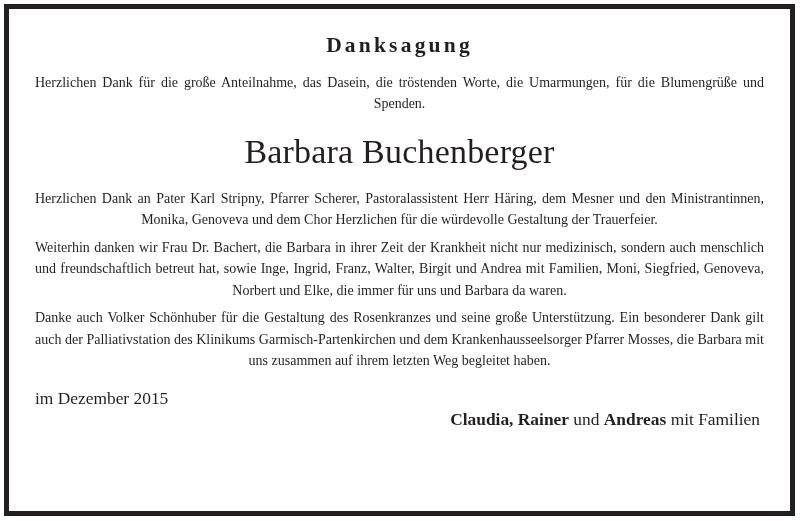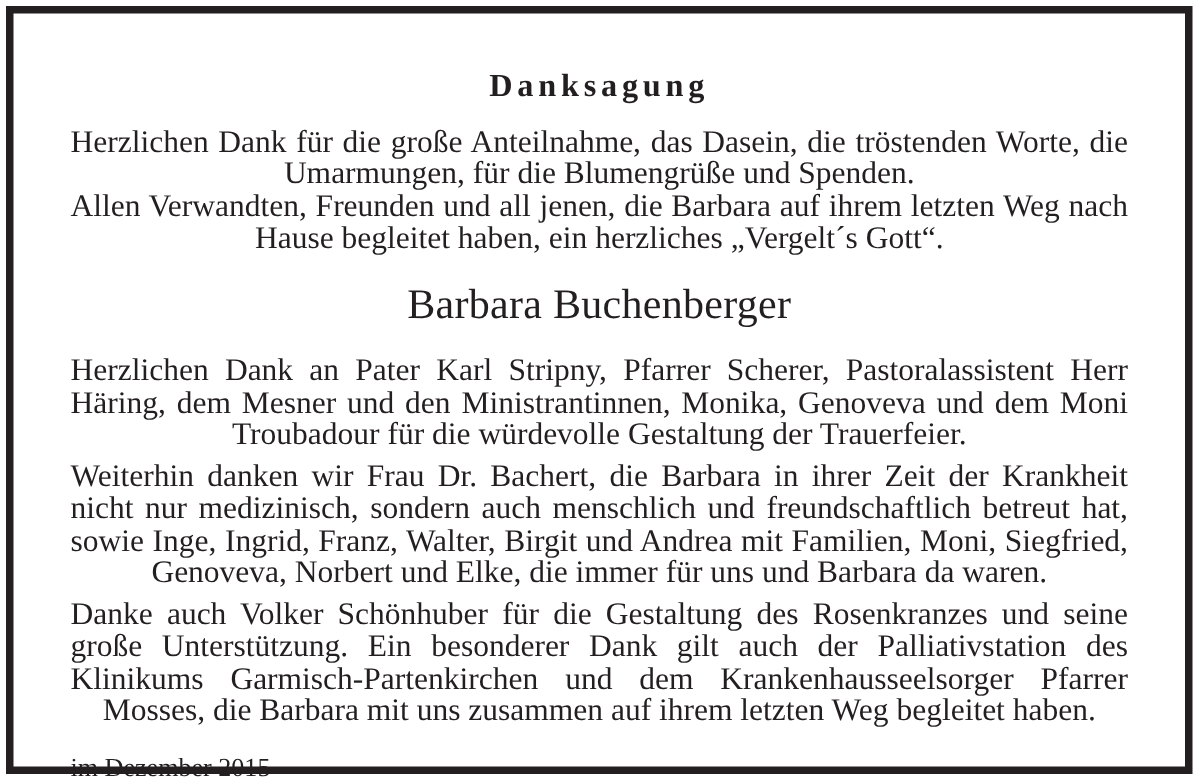--- a/index.html
+++ b/index.html
@@ -21,21 +21,21 @@
     padding: 4px 5px 5px 4px;
     background: #ffffff;
   }
 
   #notice-border {
     box-sizing: border-box;
     width: 100%;
     height: 100%;
     border: 5px solid #231f20;
     background: #ffffff;
-    padding: 12px;
+    padding: 0;
     position: relative;
   }
 
   #notice-inner {
     box-sizing: border-box;
     width: 100%;
     height: 100%;
     padding: 16px 26px 10px 26px;
     color: #231f20;
     display: block;
@@ -47,34 +47,34 @@
     font-size: 21.5px;
     letter-spacing: 3.2px;
     line-height: 1.1;
     margin: 9px 0 14px 0;
     color: #231f20;
   }
 
   .para {
     text-align: justify;
     text-align-last: center;
-    font-size: 21px;
+    font-size: 14px;
     line-height: 21.5px;
     margin: 0 0 6px 0;
     color: #231f20;
     hyphens: none;
   }
 
   .para.tight {
     margin-bottom: 0;
   }
 
   .deceased-name {
     text-align: center;
-    font-size: 28px;
+    font-size: 34px;
     line-height: 1.12;
     letter-spacing: 0.2px;
     margin: 18px 0 17px 0;
     color: #231f20;
     font-weight: 400;
   }
 
   .footer {
     display: flex;
     align-items: flex-start;
@@ -109,25 +109,24 @@
 <body>
 
 <div id="notice-frame">
   <div id="notice-border">
     <div id="notice-inner">
 
       <div class="headline">Danksagung</div>
 
       <p class="para tight">Herzlichen Dank für die große Anteilnahme, das Dasein, die tröstenden Worte, die Umarmungen, für die Blumengrüße und Spenden.</p>
 
-      <p class="para">Allen Verwandten, Freunden und all jenen, die Barbara auf ihrem letzten Weg nach Hause begleitet haben, ein herzliches „Vergelt´s Gott“.</p>
 
       <div class="deceased-name">Barbara Buchenberger</div>
 
-      <p class="para">Herzlichen Dank an Pater Karl Stripny, Pfarrer Scherer, Pastoralassistent Herr Häring, dem Mesner und den Ministrantinnen, Monika, Genoveva und dem Moni Troubadour für die würdevolle Gestaltung der Trauerfeier.</p>
+      <p class="para">Herzlichen Dank an Pater Karl Stripny, Pfarrer Scherer, Pastoralassistent Herr Häring, dem Mesner und den Ministrantinnen, Monika, Genoveva und dem Chor Herzlichen für die würdevolle Gestaltung der Trauerfeier.</p>
 
       <p class="para">Weiterhin danken wir Frau Dr. Bachert, die Barbara in ihrer Zeit der Krankheit nicht nur medizinisch, sondern auch menschlich und freundschaftlich betreut hat, sowie Inge, Ingrid, Franz, Walter, Birgit und Andrea mit Familien, Moni, Siegfried, Genoveva, Norbert und Elke, die immer für uns und Barbara da waren.</p>
 
       <p class="para">Danke auch Volker Schönhuber für die Gestaltung des Rosenkranzes und seine große Unterstützung. Ein besonderer Dank gilt auch der Palliativstation des Klinikums Garmisch-Partenkirchen und dem Krankenhausseelsorger Pfarrer Mosses, die Barbara mit uns zusammen auf ihrem letzten Weg begleitet haben.</p>
 
       <div class="footer">
         <div class="footer-left">
           <div>im Dezember 2015</div>
         </div>
         <div class="footer-right">

